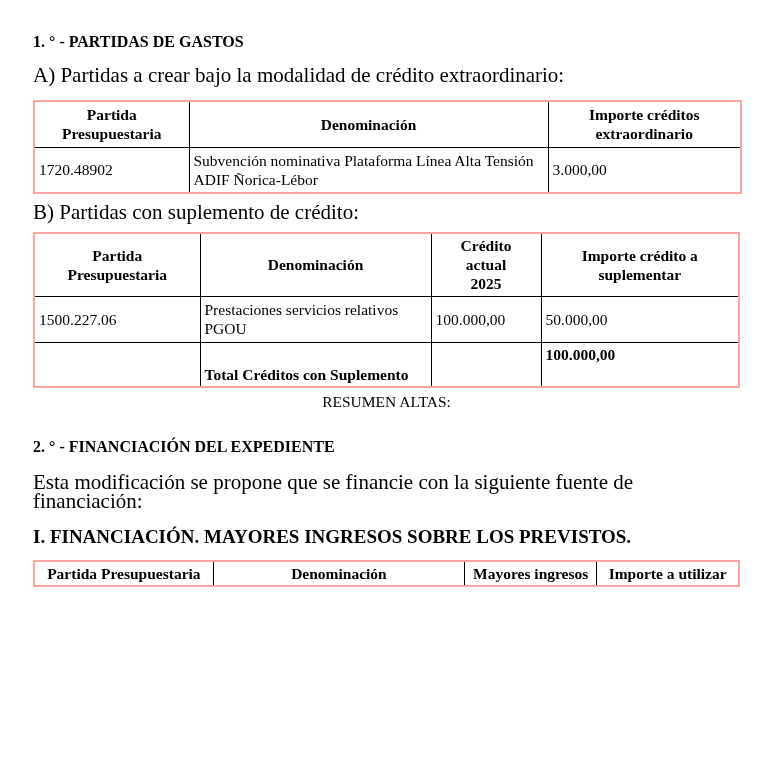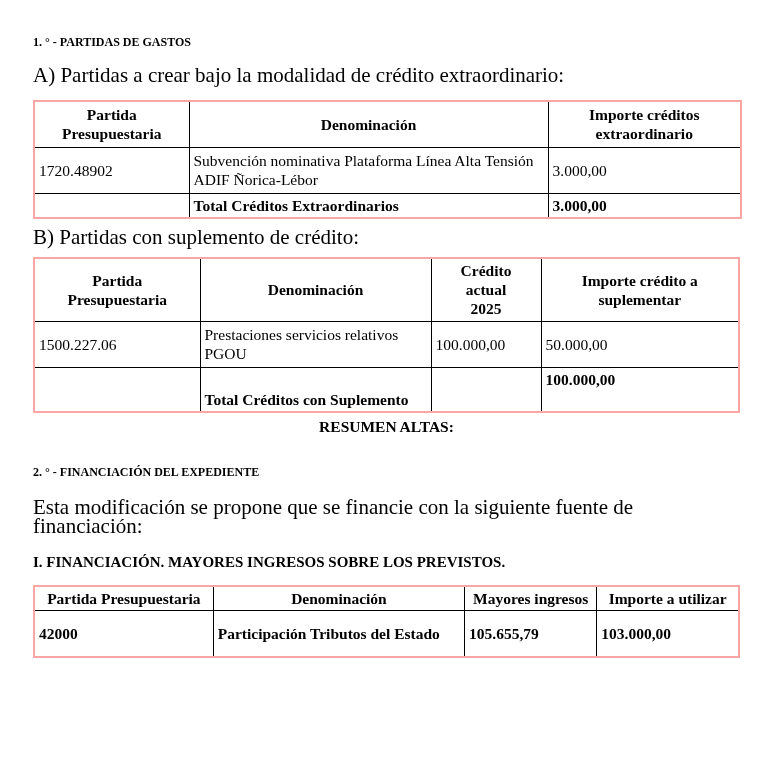--- a/index.html
+++ b/index.html
@@ -10,21 +10,21 @@
     font-family: "Liberation Serif", "DejaVu Serif", serif;
     color: #000000;
     overflow: hidden;
   }
   .page {
     width: 781px;
     height: 782px;
     padding: 33px 41px 0 33px;
   }
   .h-section {
-    font-size: 12px;
+    font-size: 16px;
     font-weight: bold;
     line-height: 18px;
   }
   .para {
     font-size: 21px;
     line-height: 19px;
   }
   .mt-a { margin-top: 15px; }
 
   table {
@@ -65,34 +65,34 @@
   .t2 .d-row { height: 46px; }
   .t2 .total-row { height: 45px; }
   .t2 .total-label { vertical-align: bottom; }
   .t2 .total-value { vertical-align: top; }
 
   .para-b { margin-top: 9px; }
 
   .resumen-title {
     margin-top: 5px;
     font-size: 15.5px;
-    font-weight: bold;
+    font-weight: normal;
     text-align: center;
     width: 707px;
   }
   .t3 {
     margin-top: 10px;
     width: 274px;
   }
   .t3 td { height: 25px; font-weight: bold; }
   .t3 .val { text-align: center; }
 
   .h2-title { margin-top: 27px; }
   .para-2 { margin-top: 17px; }
-  .h-i { margin-top: 17px; font-size: 15px; }
+  .h-i { margin-top: 17px; font-size: 19px; }
 
   
   .t4 { margin-top: 14px; }
   .t4 .h-row { height: 24px; }
   .t4 .d-row { height: 46px; }
   .t4 td { font-weight: bold; }
 </style>
 </head>
 <body>
 
@@ -113,25 +113,20 @@
       <th class="prelines">Partida
 Presupuestaria</th>
       <th>Denominación</th>
       <th class="prelines">Importe créditos
 extraordinario</th>
     </tr>
     <tr class="d-row">
       <td>1720.48902</td>
       <td>Subvención nominativa Plataforma Línea Alta Tensión ADIF Ñorica-Lébor</td>
       <td>3.000,00</td>
-    </tr>
-    <tr class="total-row">
-      <td></td>
-      <td class="bold">Total Créditos Extraordinarios</td>
-      <td class="bold">3.000,00</td>
     </tr>
   </tbody>
     </table>
 
   <div class="para para-b">B) Partidas con suplemento de crédito:</div>
 
   <table class="t2">
     <colgroup>
       <col style="width:166px">
         <col style="width:231px">
@@ -180,22 +175,16 @@
         <col style="width:132px">
         <col style="width:142px">
     </colgroup>
     <tbody>
         <tr class="h-row">
       <th>Partida Presupuestaria</th>
       <th>Denominación</th>
       <th>Mayores ingresos</th>
       <th>Importe a utilizar</th>
     </tr>
-    <tr class="d-row">
-      <td>42000</td>
-      <td>Participación Tributos del Estado</td>
-      <td>105.655,79</td>
-      <td>103.000,00</td>
-    </tr>
   </tbody>
     </table>
 
 </div>
 
 </body></html>

